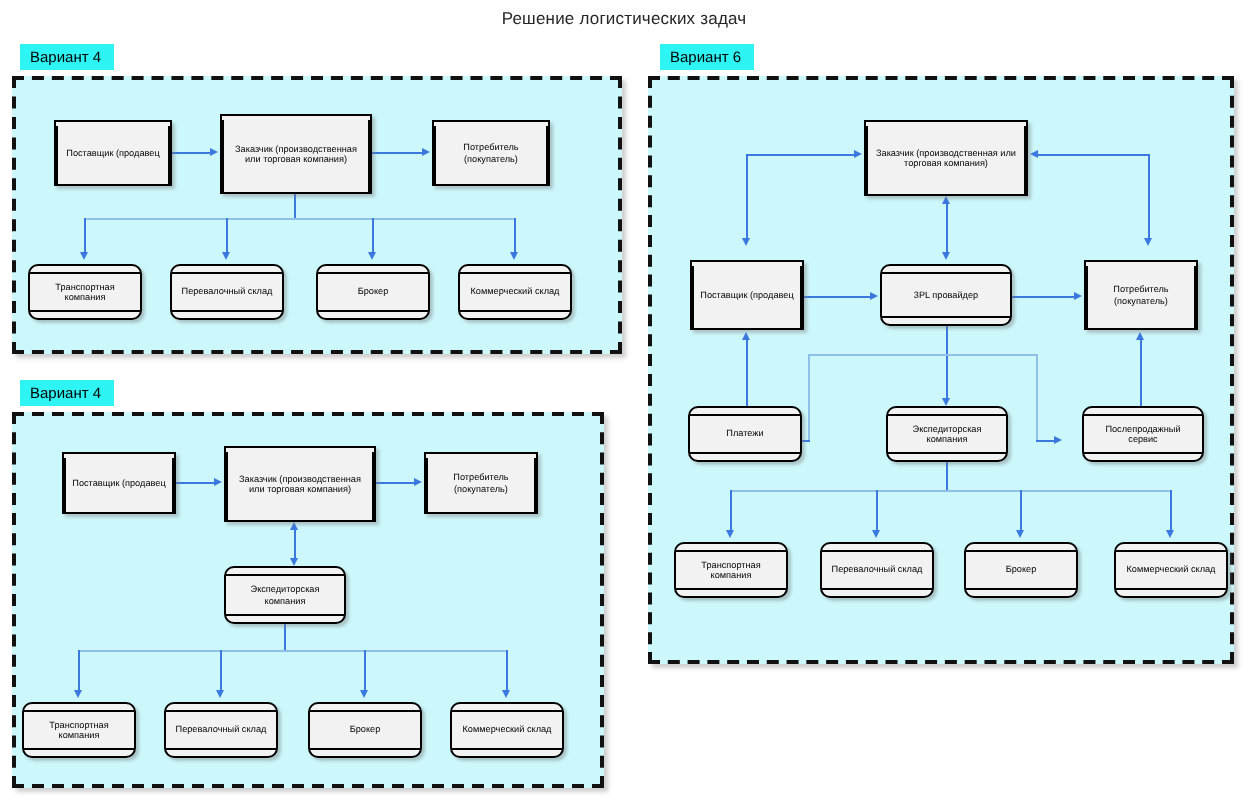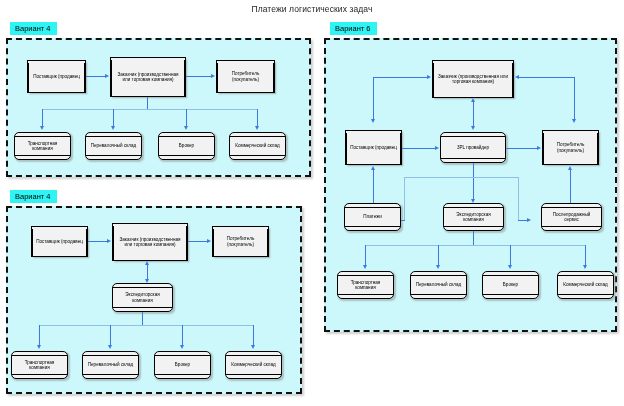--- a/index.html
+++ b/index.html
@@ -67,21 +67,21 @@
   .ad{border-left:2.6px solid transparent;border-right:2.6px solid transparent;border-top:4px solid #3b79e0;}
   .au{border-left:2.6px solid transparent;border-right:2.6px solid transparent;border-bottom:4px solid #3b79e0;}
   .ar{border-top:2.6px solid transparent;border-bottom:2.6px solid transparent;border-left:4px solid #3b79e0;}
   .al{border-top:2.6px solid transparent;border-bottom:2.6px solid transparent;border-right:4px solid #3b79e0;}
 </style>
 </head>
 <body>
 
 <div class="canvas">
 
-  <div class="title">Платежи логистических задач</div>
+  <div class="title">Решение логистических задач</div>
 
   <div class="tag" style="left:10px;top:22px;">Вариант 4</div>
   <div class="panel" style="left:6px;top:38px;width:305px;height:139px;"></div>
 
   <div class="node proc" style="left:27px;top:60px;width:59px;height:33px;">
     <span class="lbl">Поставщик (продавец</span>
   </div>
   <div class="node proc" style="left:110px;top:57px;width:76px;height:40px;">
     <span class="lbl">Заказчик (производственная или торговая компания)</span>
   </div>

